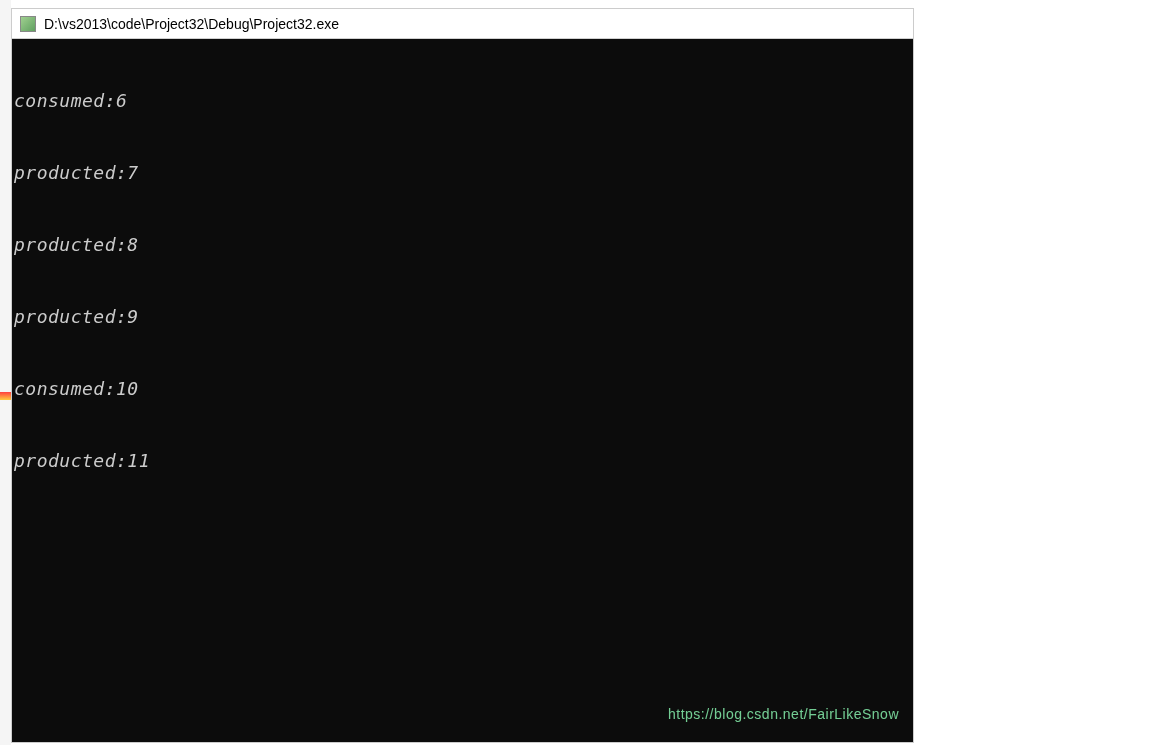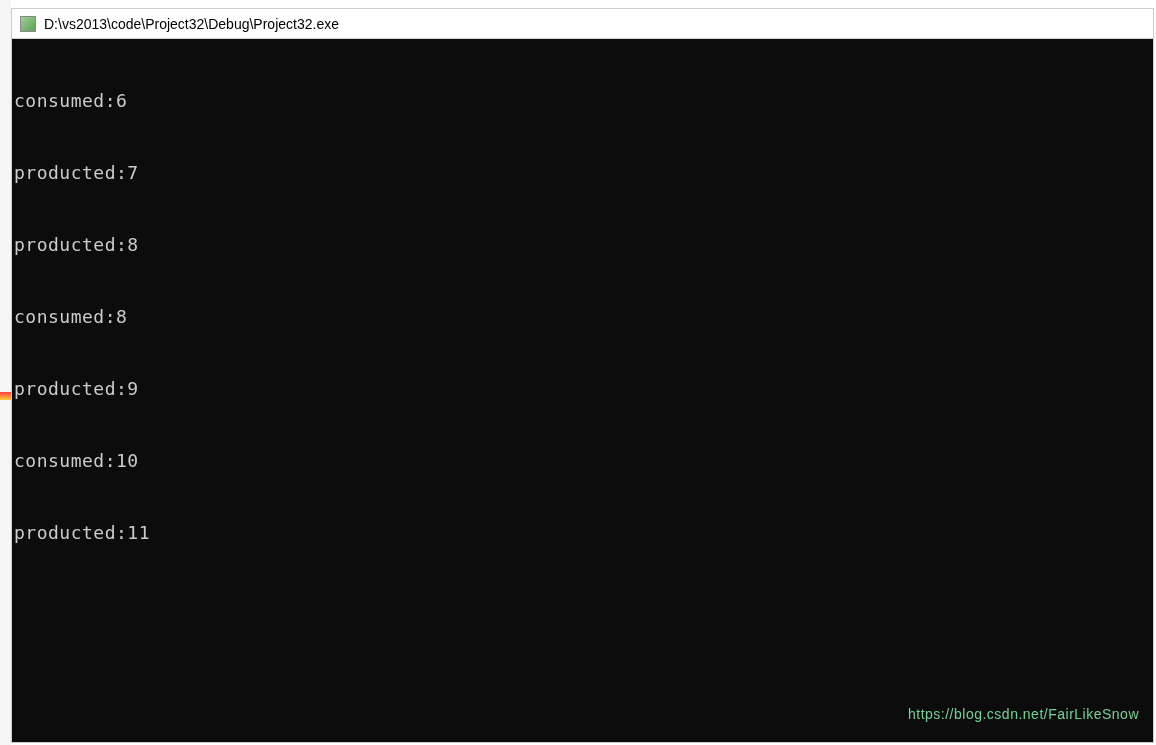--- a/index.html
+++ b/index.html
@@ -12,21 +12,21 @@
       height: 745px;
       background: #ffffff;
       font-family: "Consolas", "Courier New", monospace;
       overflow: hidden;
       position: relative;
     }
     .window {
       position: absolute;
       left: 11px;
       top: 8px;
-      width: 1143px;
+      width: 903px;
       height: 735px;
       background: #ffffff;
       border: 1px solid #cccccc;
       display: flex;
       flex-direction: column;
     }
     .titlebar {
       height: 30px;
       background: #ffffff;
       display: flex;
@@ -55,20 +55,21 @@
       font-size: 18px;
       line-height: 24px;
       padding: 2px 0 0 2px;
       overflow: hidden;
       position: relative;
       white-space: pre;
       letter-spacing: 0.5px;
     }
     .console-line {
       display: block;
+      font-style: italic;
     }
     .watermark {
       position: absolute;
       right: 14px;
       bottom: 16px;
       color: #86efac;
       font-family: Arial, sans-serif;
       font-size: 14px;
       opacity: 0.85;
     }
@@ -97,21 +98,20 @@
 
 <div class="window">
   <div class="titlebar">
     <div class="app-icon"></div>
     <div class="title-text">D:\vs2013\code\Project32\Debug\Project32.exe</div>
   </div>
   <div class="console-area">
     <span class="console-line">consumed:6</span>
     <span class="console-line">producted:7</span>
     <span class="console-line">producted:8</span>
-    <span class="console-line">consumed:8</span>
     <span class="console-line">producted:9</span>
     <span class="console-line">consumed:10</span>
     <span class="console-line">producted:11</span>
     
     
     
     
     
     
     

